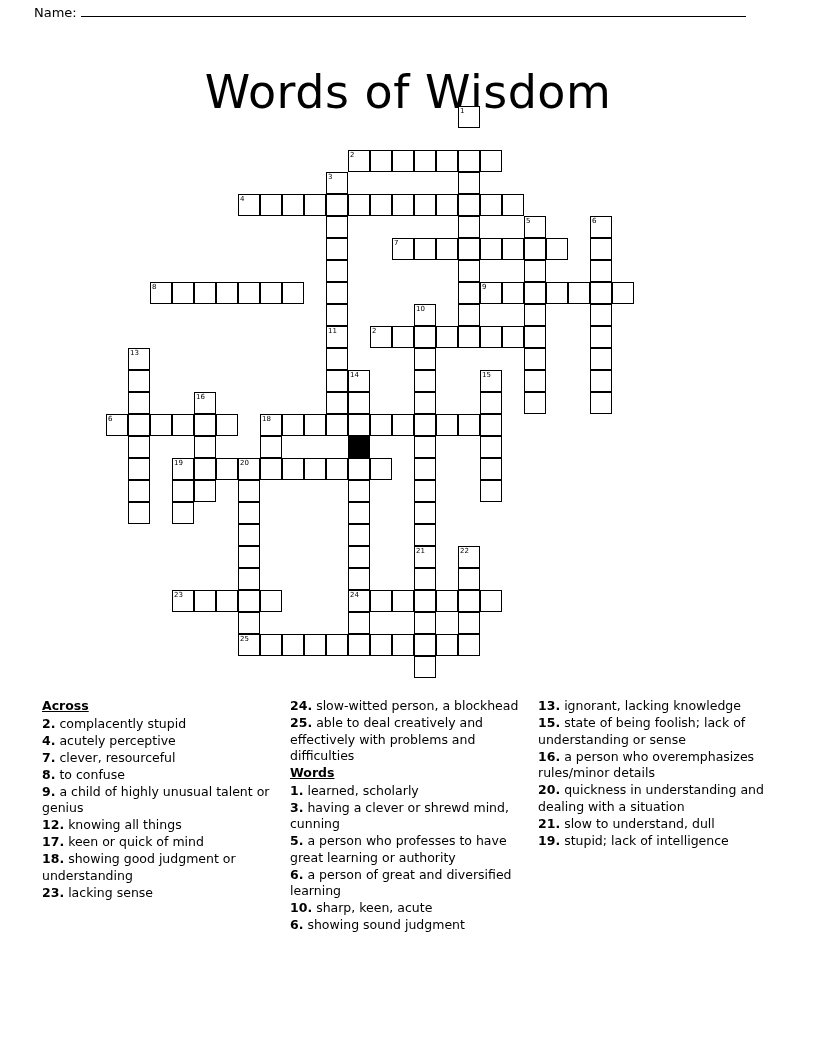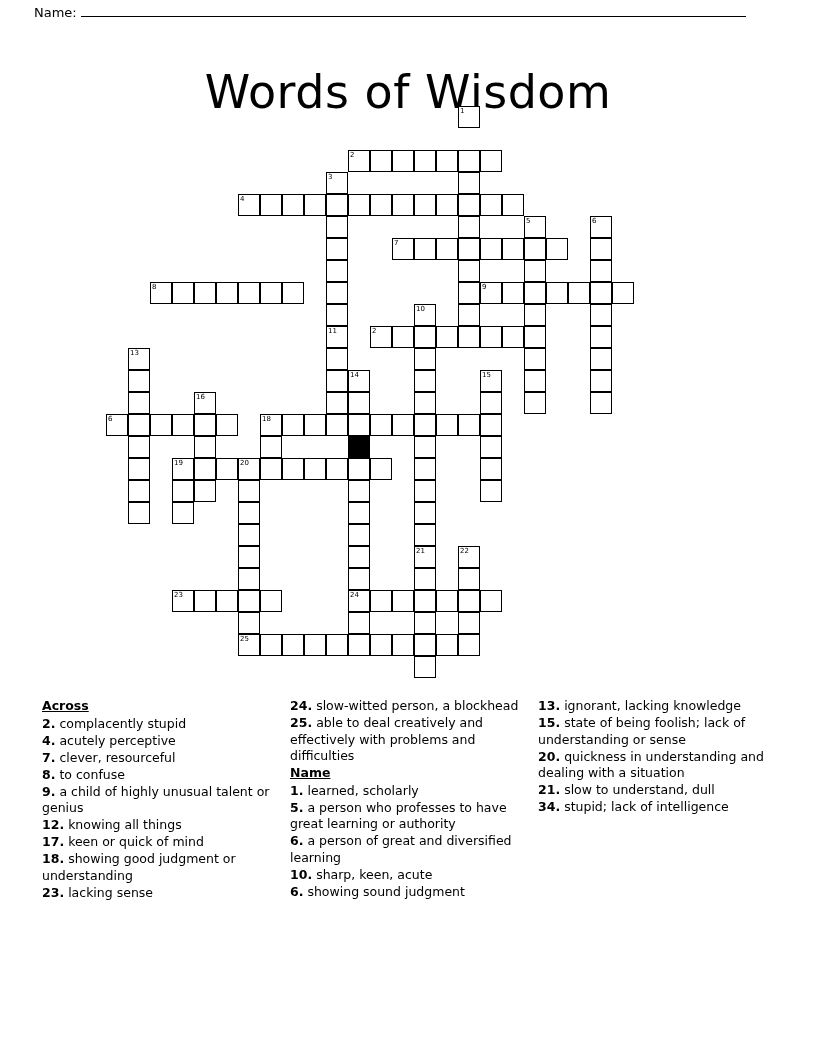--- a/index.html
+++ b/index.html
@@ -347,31 +347,33 @@
         <p class="clue"><b>17.</b> keen or quick of mind</p>
         <p class="clue"><b>18.</b> showing good judgment or understanding</p>
         <p class="clue"><b>23.</b> lacking sense</p>
       </div>
   </div>
   <div class="clue-col">
     <div id="col2a">
         <p class="clue"><b>24.</b> slow-witted person, a blockhead</p>
         <p class="clue"><b>25.</b> able to deal creatively and effectively with problems and difficulties</p>
       </div>
-    <div class="clue-head">Name</div>
+    <div class="clue-head">Words</div>
     <div id="col2b">
         <p class="clue"><b>1.</b> learned, scholarly</p>
+        <p class="clue"><b>3.</b> having a clever or shrewd mind, cunning</p>
         <p class="clue"><b>5.</b> a person who professes to have great learning or authority</p>
         <p class="clue"><b>6.</b> a person of great and diversified learning</p>
         <p class="clue"><b>10.</b> sharp, keen, acute</p>
         <p class="clue"><b>6.</b> showing sound judgment</p>
       </div>
   </div>
   <div class="clue-col">
     <div id="col3">
         <p class="clue"><b>13.</b> ignorant, lacking knowledge</p>
         <p class="clue"><b>15.</b> state of being foolish; lack of understanding or sense</p>
+        <p class="clue"><b>16.</b> a person who overemphasizes rules/minor details</p>
         <p class="clue"><b>20.</b> quickness in understanding and dealing with a situation</p>
         <p class="clue"><b>21.</b> slow to understand, dull</p>
-        <p class="clue"><b>34.</b> stupid; lack of intelligence</p>
+        <p class="clue"><b>19.</b> stupid; lack of intelligence</p>
       </div>
   </div>
 </div>
 
 </body></html>

